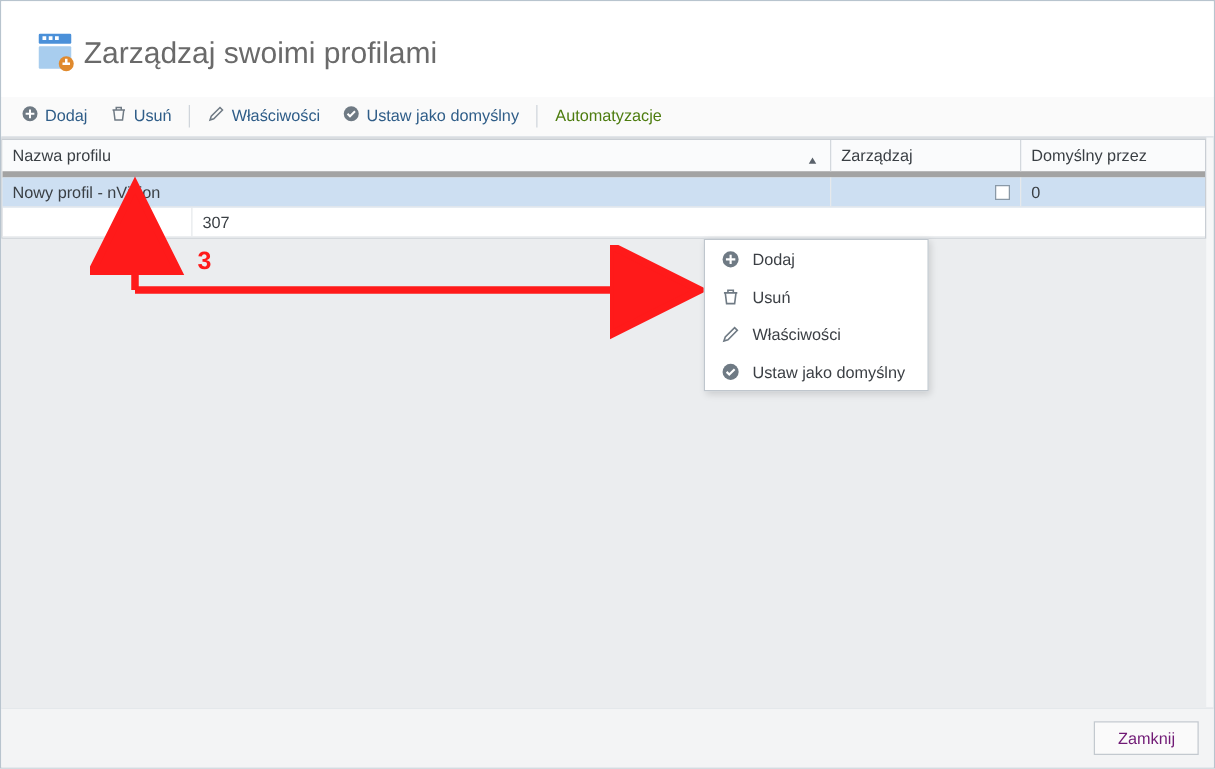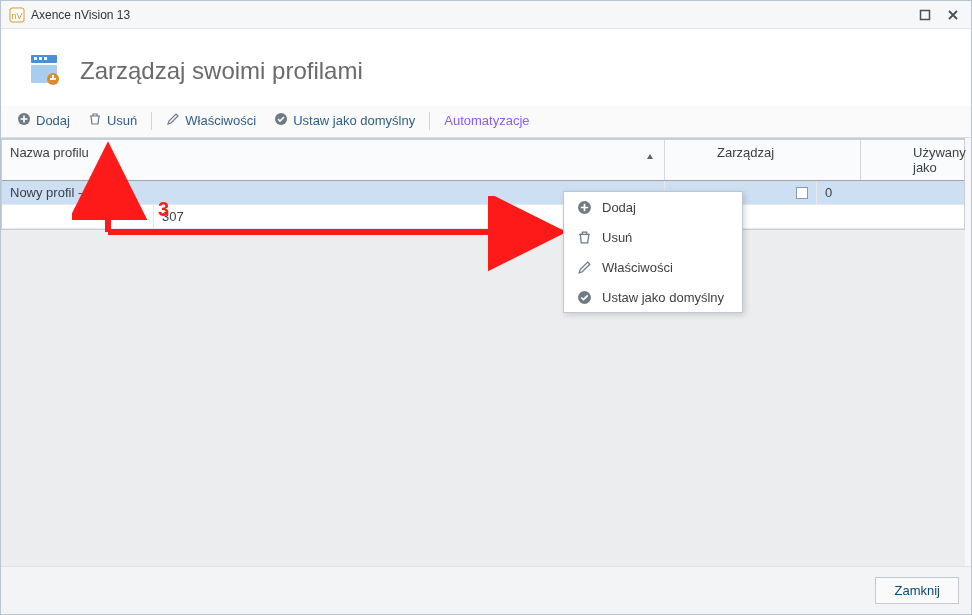--- a/index.html
+++ b/index.html
@@ -4,76 +4,56 @@
 <style>
 * { box-sizing: border-box; margin: 0; padding: 0; }
 html, body { width: 972px; height: 615px; font-family: "Segoe UI", Tahoma, sans-serif; font-size: 13px; background: #fff; color: #333; overflow: hidden; }
 .window { width: 972px; height: 615px; border: 1px solid #b8c4ce; background: #f6f7f8; display: flex; flex-direction: column; }
 .titlebar { height: 28px; display: flex; align-items: center; padding: 0 8px; background: #f6f7f8; border-bottom: 1px solid #e2e6ea; }
 .titlebar .app-icon { width: 16px; height: 16px; margin-right: 6px; display: inline-flex; align-items: center; justify-content: center; }
 .titlebar .title { font-size: 12px; color: #333; }
 .titlebar .spacer { flex: 1; }
 .titlebar .winbtn { width: 20px; height: 20px; margin-left: 8px; display: inline-flex; align-items: center; justify-content: center; cursor: pointer; }
 .header { padding: 22px 26px 16px 26px; background: #fff; }
-.header-row { display: flex; align-items: center; gap: 17px; }
+.header-row { display: flex; align-items: center; gap: 4px; }
 .header-title { font-size: 24px; font-weight: 300; color: #6a6a6a; }
 .toolbar { display: flex; align-items: center; gap: 2px; padding: 4px 8px 6px 8px; background: #fafafa; border-bottom: 1px solid #d9dee3; }
 .toolbar .tbtn { display: inline-flex; align-items: center; gap: 5px; padding: 2px 8px; color: #2f5d88; cursor: pointer; font-size: 13px; }
-.toolbar .tbtn.plain { color: #8b5cf6; }
+.toolbar .tbtn.plain { color: #4d7c0f; }
 .toolbar .sep { width: 1px; height: 18px; background: #d0d5db; margin: 0 4px; }
 .grid-area { flex: 1; background: #ebedef; border-top: 1px solid #c9ced4; position: relative; margin: 0 6px 0 0; }
 .grid { background: #fff; border: 1px solid #c9ced4; margin: 0 0 0 0; }
-.ghead { display: flex; background: #fafbfc; border-bottom: 1px solid #a3a3a3; gap: 44px; }
+.ghead { display: flex; background: #fafbfc; border-bottom: 5px solid #a3a3a3; }
 .gcol { padding: 5px 8px; font-size: 13px; border-right: 1px solid #d3d8dd; color: #3a3f44; position: relative; }
 .gcol.c1 { flex: 0 0 663px; }
 .gcol.c2 { flex: 0 0 152px; }
 .gcol.c3 { flex: 1; border-right: none; }
 .sort-ind { position: absolute; right: 10px; top: 9px; }
 .grow { display: flex; border-bottom: 1px solid #e6e9ec; }
 .grow .gcell { padding: 4px 8px; font-size: 13px; border-right: 1px solid #e6e9ec; color: #3a3f44; display: flex; align-items: center; }
 .grow .gcell.c1 { flex: 0 0 663px; }
 .grow .gcell.c2 { flex: 0 0 152px; justify-content: flex-end; }
 .grow .gcell.c3 { flex: 1; border-right: none; }
 .grow.selected { background: #cddff2; }
 .chk { width: 12px; height: 12px; border: 1px solid #8a99a7; background: #fff; display: inline-block; }
 .blank-fill { flex: 1; background: #ebedef; }
 .footer { padding: 10px 12px; background: #f3f4f5; border-top: 1px solid #dfe3e7; display: flex; justify-content: flex-end; }
-.footer .btn { padding: 5px 18px; background: #fafafa; border: 1px solid #c3c9cf; font-size: 13px; color: #0c4a6e; cursor: pointer; }
+.footer .btn { padding: 5px 18px; background: #fafafa; border: 1px solid #c3c9cf; font-size: 13px; color: #701a75; cursor: pointer; }
 .context-menu { position: absolute; left: 563px; top: 191px; width: 180px; background: #fff; border: 1px solid #bfc6cd; box-shadow: 2px 2px 6px rgba(0,0,0,.15); z-index: 50; }
 .context-menu .mi { display: flex; align-items: center; gap: 10px; padding: 7px 12px; cursor: pointer; font-size: 13px; color: #3b3f44; }
 .context-menu .mi .ico { width: 16px; height: 16px; display: inline-flex; align-items: center; justify-content: center; }
 .annotation { position: absolute; z-index: 40; pointer-events: none; }
 .arrow-stroke { stroke: #ff1a1a; fill: #ff1a1a; }
 .anno-num { position: absolute; color: #ff1a1a; font-weight: bold; font-size: 20px; z-index: 41; pointer-events: none; }
 </style>
 </head>
 <body>
 
 <div class="window">
 
-  <div class="titlebar">
-    <span class="app-icon">
-      <svg width="16" height="16" viewBox="0 0 16 16">
-          <rect x="1" y="1" width="14" height="14" rx="2" fill="#fff" stroke="#d59a2e"></rect>
-          <text x="8" y="12" text-anchor="middle" font-size="9" fill="#d59a2e" font-family="sans-serif">nV</text>
-        </svg>
-    </span>
-    <span class="title">Axence nVision 13</span>
-    <span class="spacer"></span>
-    <span class="winbtn">
-      <svg width="12" height="12" viewBox="0 0 12 12">
-          <rect x="1.5" y="1.5" width="9" height="9" fill="none" stroke="#4a5058" stroke-width="1.5"></rect>
-        </svg>
-    </span>
-    <span class="winbtn">
-      <svg width="12" height="12" viewBox="0 0 12 12">
-          <path d="M2 2 L10 10 M10 2 L2 10" stroke="#4a5058" stroke-width="1.8"></path>
-        </svg>
-    </span>
-  </div>
 
   <div class="header">
     <div class="header-row">
       <span>
         <svg width="36" height="36" viewBox="0 0 36 36">
           <rect x="4" y="4" width="26" height="8" rx="1" fill="#4a90d9"></rect>
           <rect x="4" y="14" width="26" height="18" rx="1" fill="#a8cdee"></rect>
           <rect x="7" y="6" width="3" height="3" fill="#fff"></rect>
             <rect x="12" y="6" width="3" height="3" fill="#fff"></rect>
             <rect x="17" y="6" width="3" height="3" fill="#fff"></rect>
@@ -123,21 +103,21 @@
   <div class="grid-area">
     <div class="grid">
       <div class="ghead">
         <div class="gcol c1">
           <span>Nazwa profilu</span>
           <span class="sort-ind"><svg width="8" height="8" viewBox="0 0 8 8">
                 <path d="M4 1 L7 6 H1 Z" fill="#5a626b"></path>
               </svg></span>
         </div>
         <div class="gcol c2"><span>Zarządzaj</span></div>
-        <div class="gcol c3"><span>Używany jako</span></div>
+        <div class="gcol c3"><span>Domyślny przez</span></div>
       </div>
       <div class="grow selected">
         <div class="gcell c1">Nowy profil - nVision</div>
         <div class="gcell c2">
             <span class="chk"></span>
           </div>
         <div class="gcell c3">0</div>
       </div>
       <div class="grow">
         <div class="gcell c2"></div>

